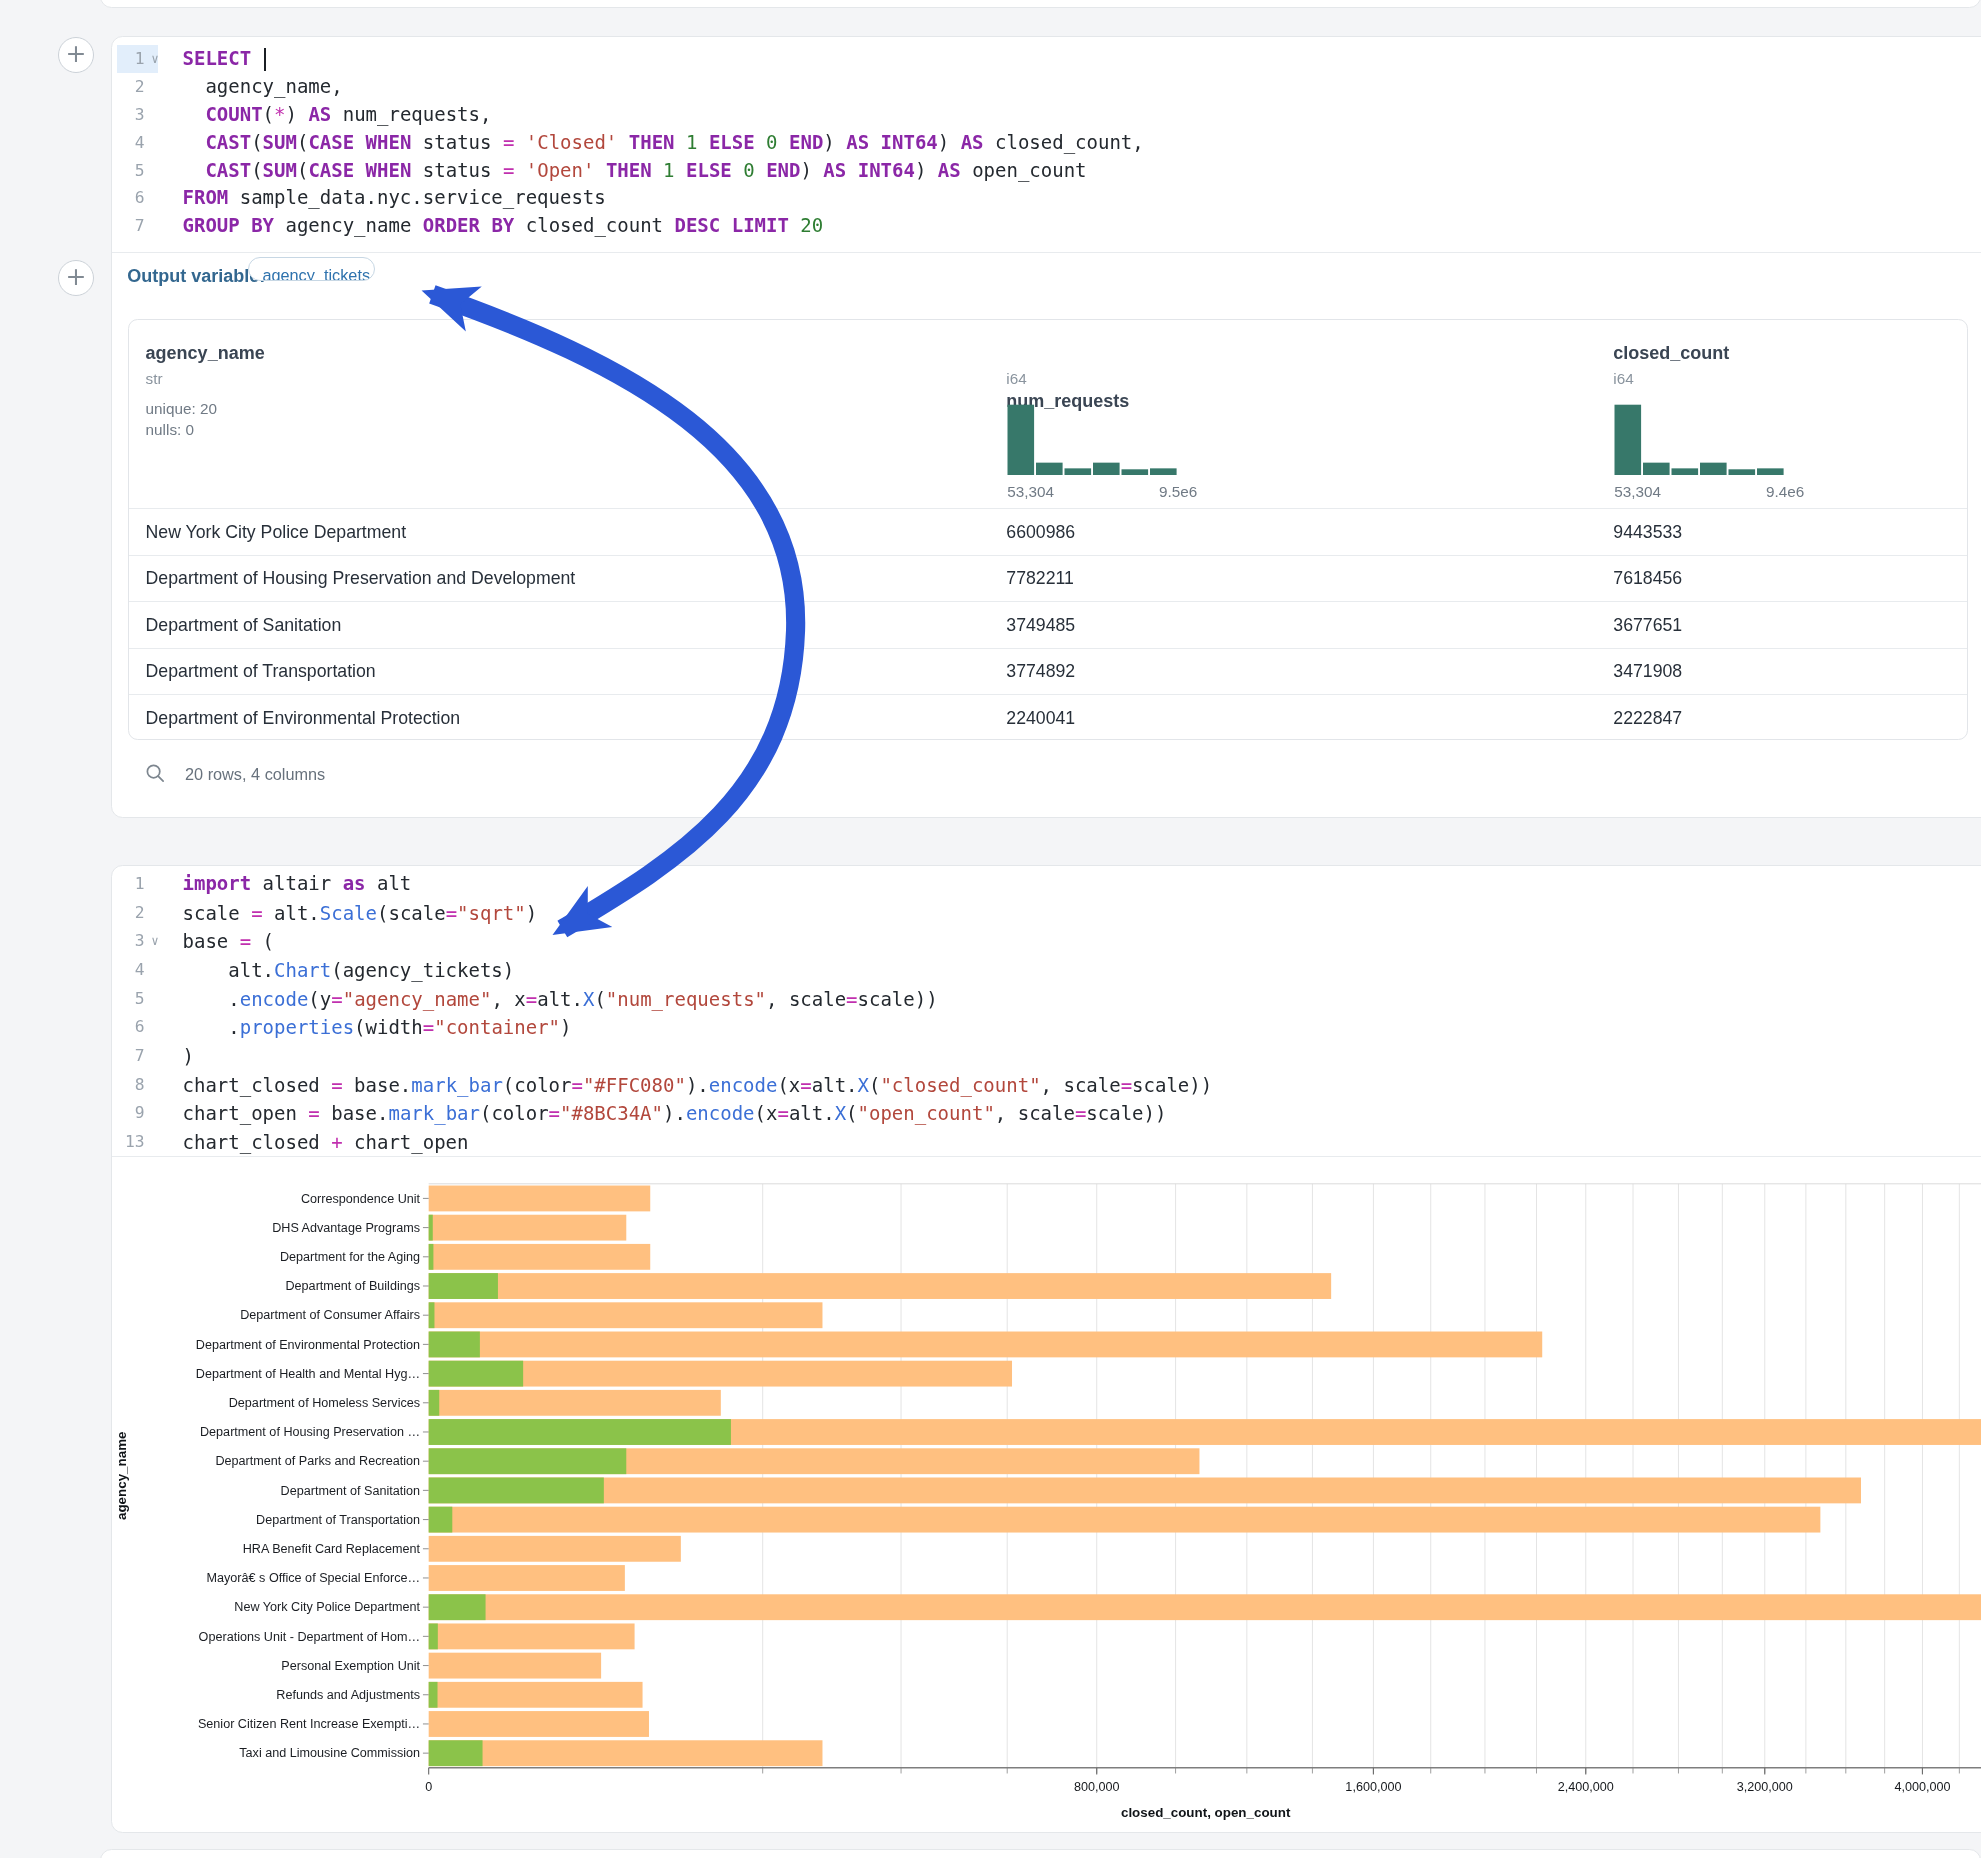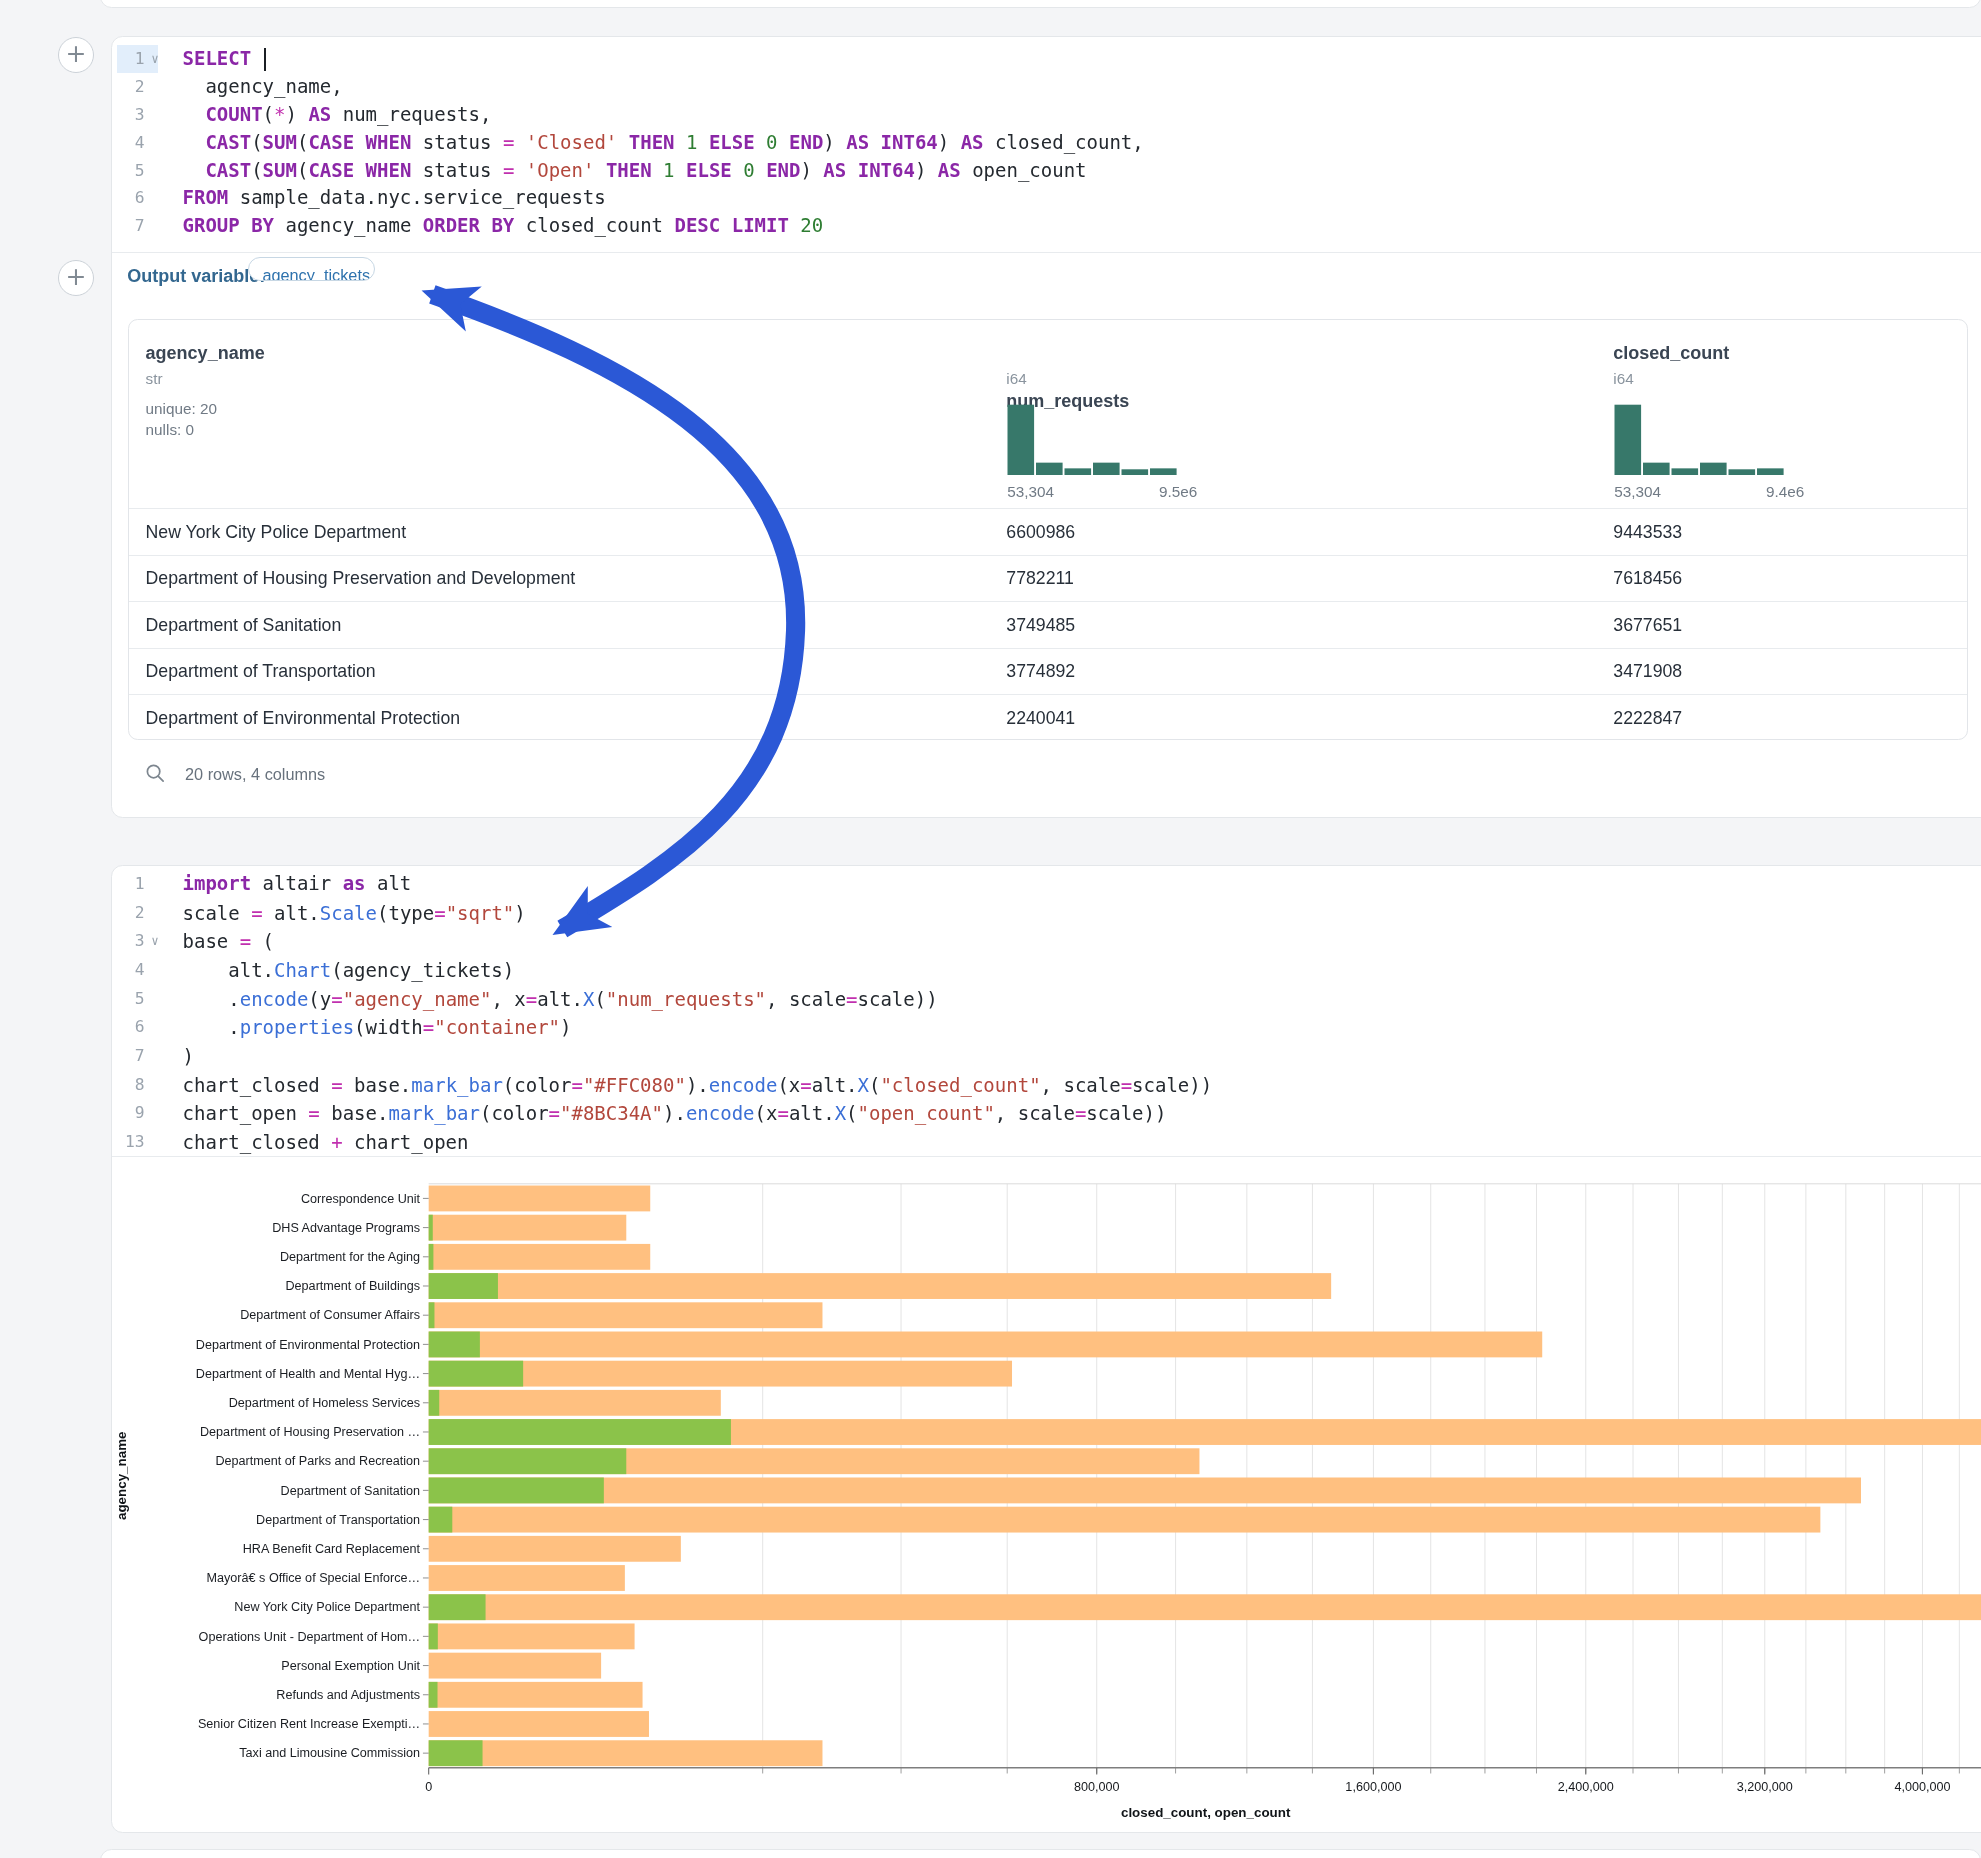--- a/index.html
+++ b/index.html
@@ -264,21 +264,21 @@
       <line x1="1541.6945940244384" y1="638" x2="1541.6945940244384" y2="645" stroke="#6e6e6e" stroke-width="1.2"></line>
       <text x="1541.6945940244384" y="662" text-anchor="middle" font-size="13.2" fill="#16191d">2,400,000</text>
       <line x1="1728.9896995328684" y1="638" x2="1728.9896995328684" y2="645" stroke="#6e6e6e" stroke-width="1.2"></line>
       <text x="1728.9896995328684" y="662" text-anchor="middle" font-size="13.2" fill="#16191d">3,200,000</text>
       <line x1="1894" y1="638" x2="1894" y2="645" stroke="#6e6e6e" stroke-width="1.2"></line>
       <text x="1894" y="662" text-anchor="middle" font-size="13.2" fill="#16191d">4,000,000</text>
       <text x="1144" y="690" text-anchor="middle" font-size="14" font-weight="bold" fill="#101418">closed_count, open_count</text>
       <text x="0" y="0" text-anchor="middle" font-size="14" font-weight="bold" fill="#101418" transform="translate(14,332.5) rotate(-90)">agency_name</text>
     </svg>
 <div class="codeline" style="top: 2.9px; height: 29px;"><span class="ln">1</span><span class="fold"></span><span class="src"><span class="c-kw">import</span><span> altair </span><span class="c-kw">as</span><span> alt</span></span></div>
-    <div class="codeline" style="top: 32px; height: 29px;"><span class="ln">2</span><span class="fold"></span><span class="src"><span>scale </span><span class="c-op">=</span><span> alt.</span><span class="c-fn">Scale</span><span>(type</span><span class="c-op">=</span><span class="c-str">"sqrt"</span><span>)</span></span></div>
+    <div class="codeline" style="top: 32px; height: 29px;"><span class="ln">2</span><span class="fold"></span><span class="src"><span>scale </span><span class="c-op">=</span><span> alt.</span><span class="c-fn">Scale</span><span>(scale</span><span class="c-op">=</span><span class="c-str">"sqrt"</span><span>)</span></span></div>
     <div class="codeline" style="top: 60px; height: 29px;"><span class="ln">3</span><span class="fold">∨</span><span class="src"><span>base </span><span class="c-op">=</span><span> (</span></span></div>
     <div class="codeline" style="top: 89px; height: 29px;"><span class="ln">4</span><span class="fold"></span><span class="src"><span>    alt.</span><span class="c-fn">Chart</span><span>(agency_tickets)</span></span></div>
     <div class="codeline" style="top: 118px; height: 29px;"><span class="ln">5</span><span class="fold"></span><span class="src"><span>    .</span><span class="c-fn">encode</span><span>(y</span><span class="c-op">=</span><span class="c-str">"agency_name"</span><span>, x</span><span class="c-op">=</span><span>alt.</span><span class="c-fn">X</span><span>(</span><span class="c-str">"num_requests"</span><span>, scale</span><span class="c-op">=</span><span>scale))</span></span></div>
     <div class="codeline" style="top: 146px; height: 29px;"><span class="ln">6</span><span class="fold"></span><span class="src"><span>    .</span><span class="c-fn">properties</span><span>(width</span><span class="c-op">=</span><span class="c-str">"container"</span><span>)</span></span></div>
     <div class="codeline" style="top: 175px; height: 29px;"><span class="ln">7</span><span class="fold"></span><span class="src"><span>)</span></span></div>
     <div class="codeline" style="top: 204px; height: 29px;"><span class="ln">8</span><span class="fold"></span><span class="src"><span>chart_closed </span><span class="c-op">=</span><span> base.</span><span class="c-fn">mark_bar</span><span>(color</span><span class="c-op">=</span><span class="c-str">"#FFC080"</span><span>).</span><span class="c-fn">encode</span><span>(x</span><span class="c-op">=</span><span>alt.</span><span class="c-fn">X</span><span>(</span><span class="c-str">"closed_count"</span><span>, scale</span><span class="c-op">=</span><span>scale))</span></span></div>
     <div class="codeline" style="top: 232px; height: 29px;"><span class="ln">9</span><span class="fold"></span><span class="src"><span>chart_open </span><span class="c-op">=</span><span> base.</span><span class="c-fn">mark_bar</span><span>(color</span><span class="c-op">=</span><span class="c-str">"#8BC34A"</span><span>).</span><span class="c-fn">encode</span><span>(x</span><span class="c-op">=</span><span>alt.</span><span class="c-fn">X</span><span>(</span><span class="c-str">"open_count"</span><span>, scale</span><span class="c-op">=</span><span>scale))</span></span></div>
     <div class="codeline" style="top: 261px; height: 29px;"><span class="ln">13</span><span class="fold"></span><span class="src"><span>chart_closed </span><span class="c-op">+</span><span> chart_open</span></span></div>
   </div>
 

